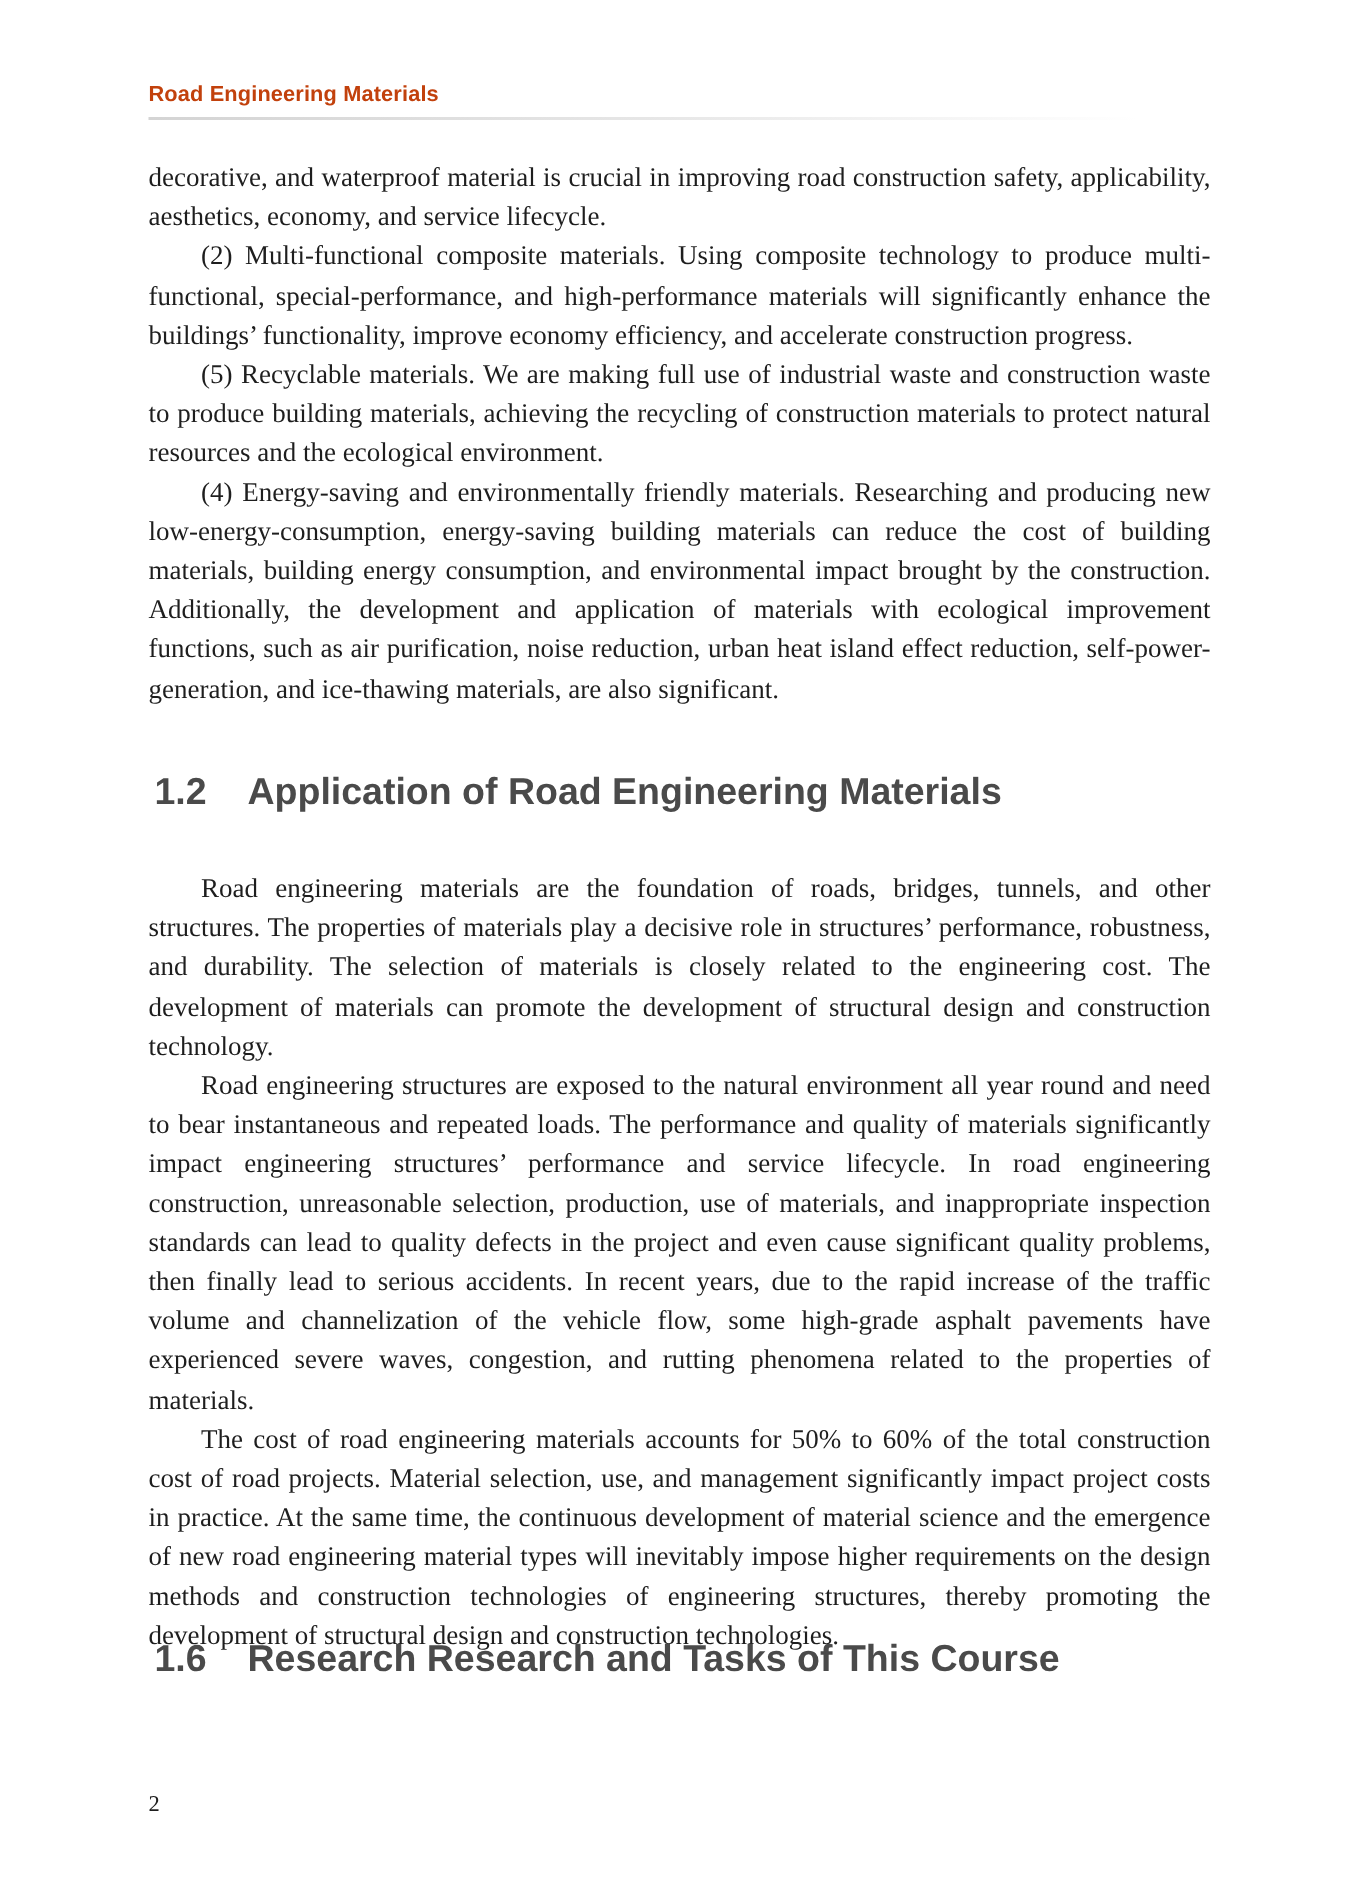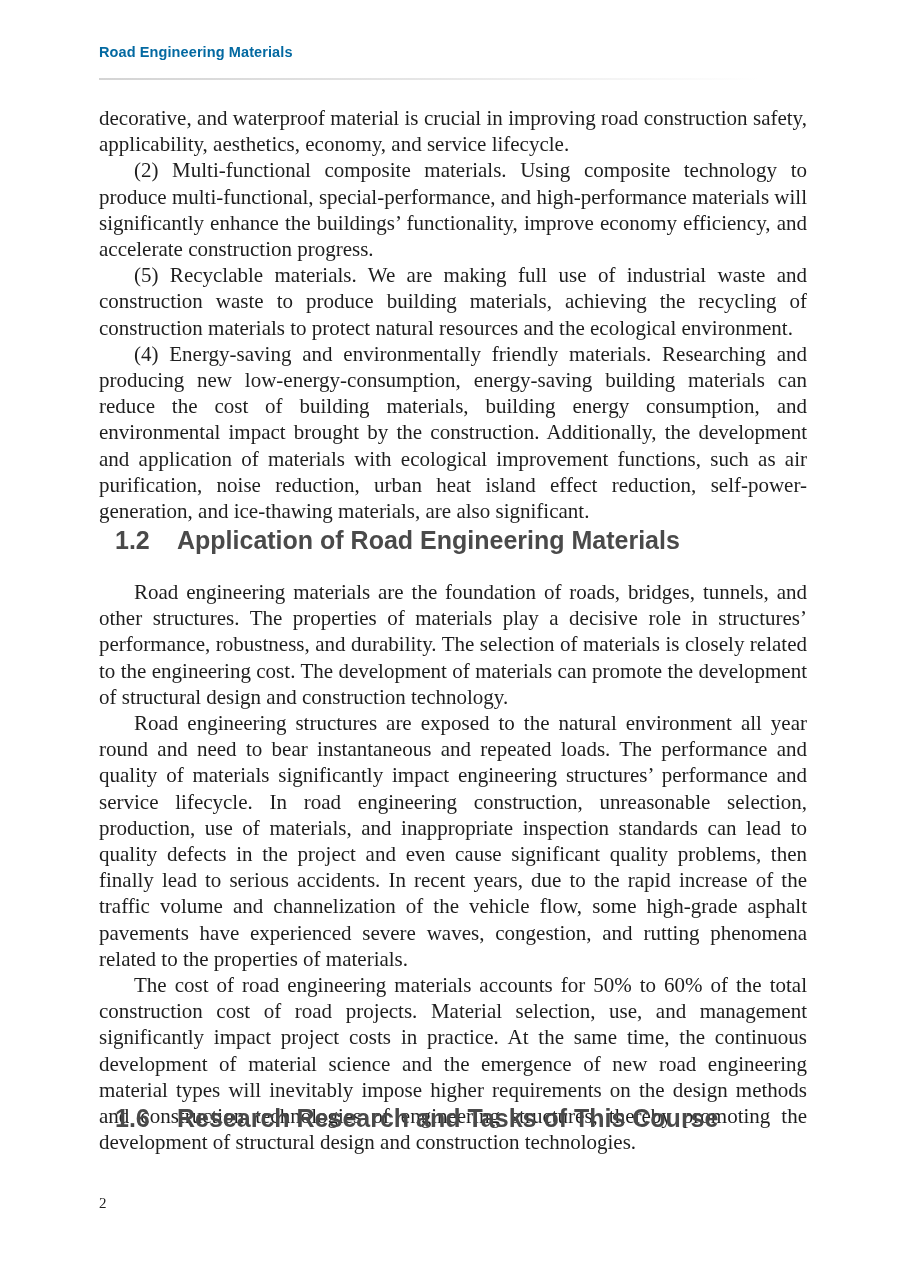--- a/index.html
+++ b/index.html
@@ -1,37 +1,37 @@
 <!DOCTYPE html>
 <html><head>
 <meta charset="utf-8">
 <style>
   html, body { margin: 0; padding: 0; background: #ffffff; }
   body { width: 900px; height: 1261px; position: relative; overflow: hidden; }
   .page { position: absolute; left: 0; top: 0; width: 900px; height: 1261px; background: #fff; }
   .running-header {
-    position: absolute; left: 99px; top: 44px;
+    position: absolute; left: 99px; top: 55px;
     font-family: "Liberation Sans", sans-serif; font-weight: bold;
-    font-size: 14.5px; color: #0369a1; letter-spacing: 0.1px;
+    font-size: 14.5px; color: #c2410c; letter-spacing: 0.1px;
   }
   .header-rule {
     position: absolute; left: 99px; top: 78px; width: 660px; height: 2px;
     background: linear-gradient(to right, #d4d4d4 0%, #e6e6e6 50%, #ffffff 100%);
   }
   .body-text {
     position: absolute; left: 99px; width: 708px;
-    font-family: "Liberation Serif", serif; font-size: 21px; line-height: 26.2px;
+    font-family: "Liberation Serif", serif; font-size: 18px; line-height: 26.2px;
     color: #1e1e1e; text-align: justify;
   }
   .body-text p { margin: 0; }
   .indent { text-indent: 35px; }
   .section-heading {
     position: absolute; left: 99px;
     font-family: "Liberation Sans", sans-serif; font-weight: bold;
-    font-size: 25px; color: #4a4a4a; margin: 16px; white-space: nowrap;
+    font-size: 25px; color: #4a4a4a; margin: 4px; white-space: nowrap;
   }
   .section-heading .num { display: inline-block; width: 62px; }
   .page-number {
     position: absolute; left: 99px; top: 1195px;
     font-family: "Liberation Serif", serif; font-size: 15px; color: #1e1e1e;
   }
 </style>
 </head>
 <body>
 

